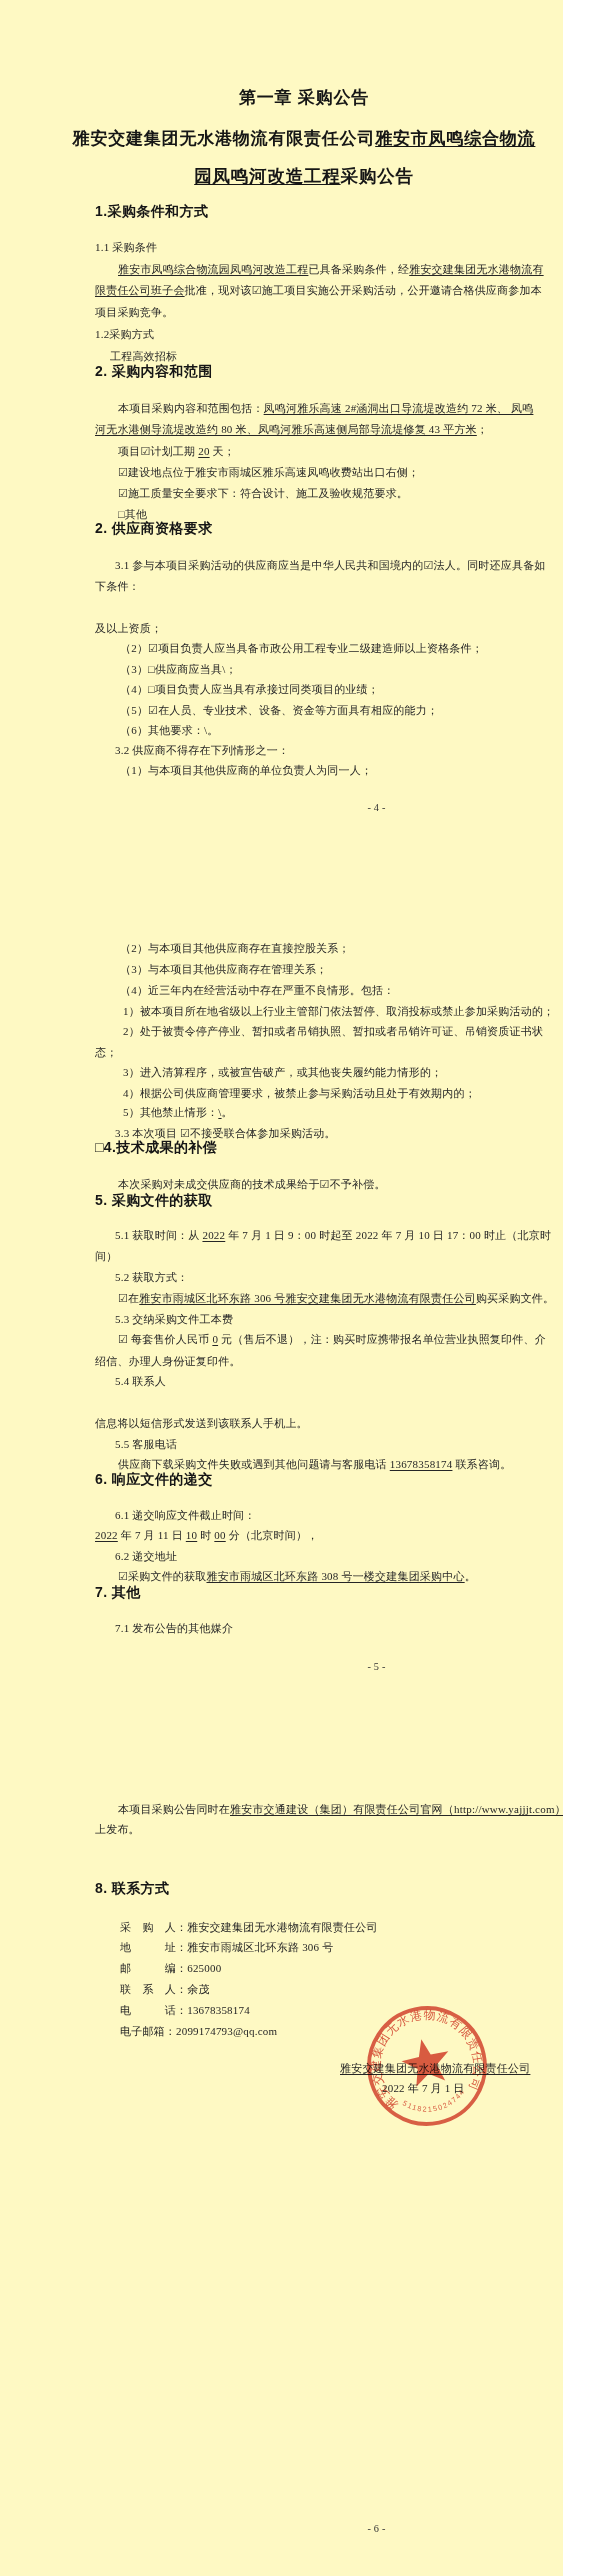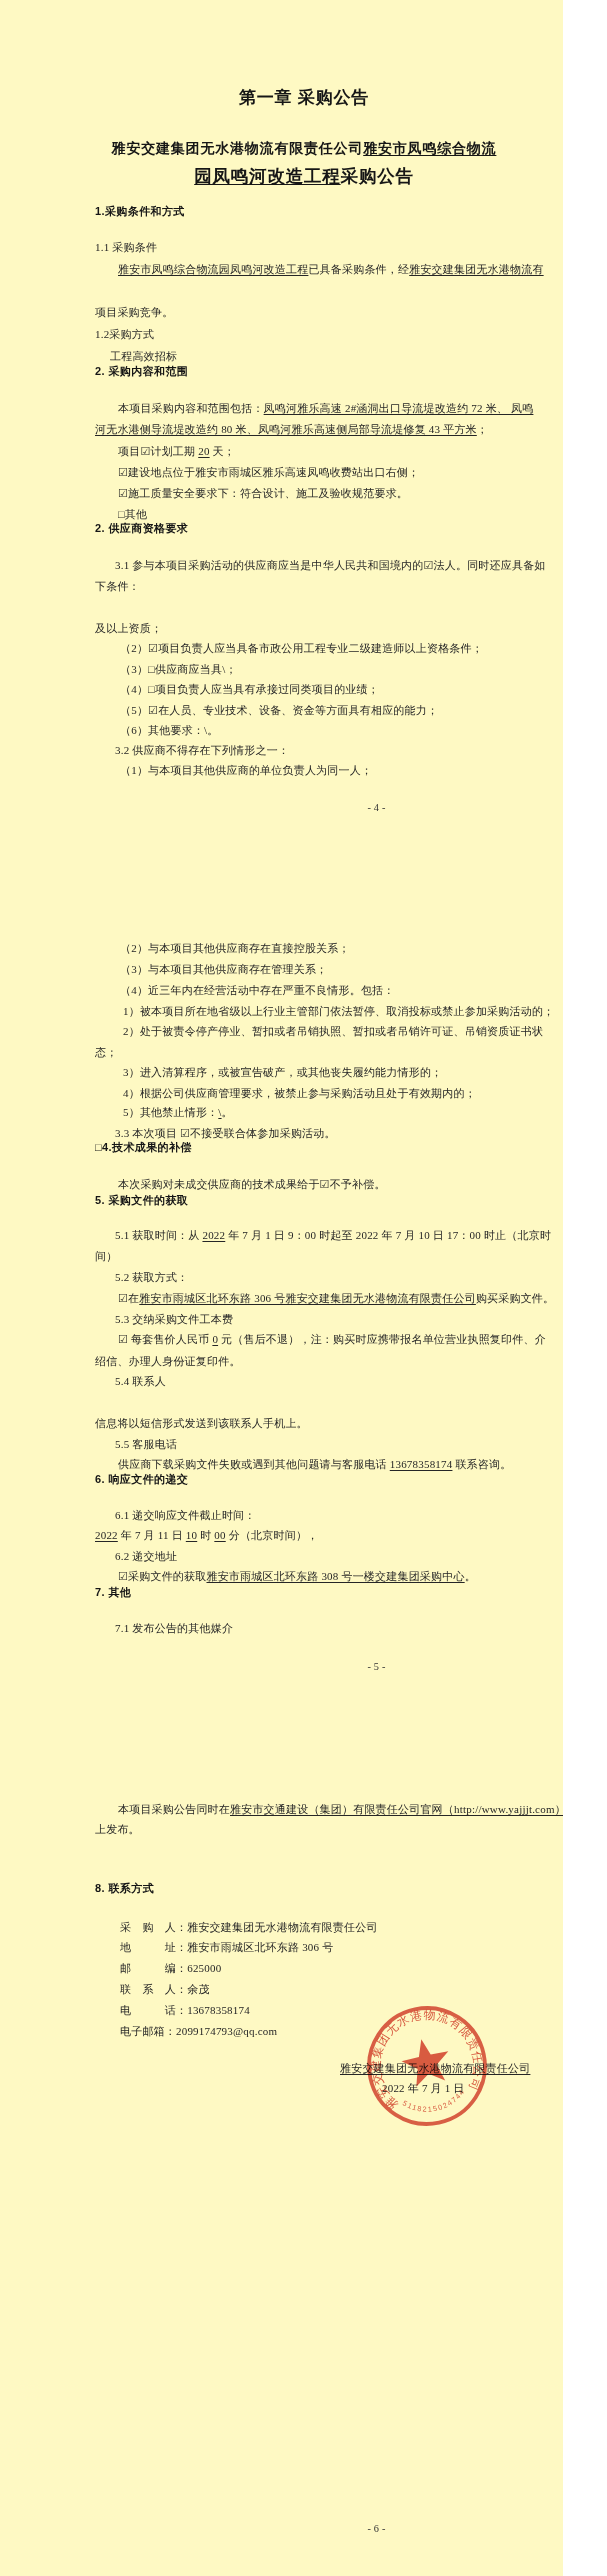--- a/index.html
+++ b/index.html
@@ -1,43 +1,44 @@
 <!DOCTYPE html>
 <html style="font-size:12px"><head>
 <meta charset="utf-8">
 <style>
   html,body{margin:0;padding:0;background:#ffffff;}
   #doc{position:relative;width:563px;height:2576px;background:#fef9c3;overflow:hidden;
        font-family:"Liberation Serif","DejaVu Serif",serif;}
   .ln{position:absolute;white-space:pre;font-size:11px;line-height:15px;color:#262626;
       font-family:"Liberation Serif","DejaVu Serif",serif;letter-spacing:0.2px;}
   .hd{font-family:"Liberation Sans","DejaVu Sans",sans-serif;font-weight:700;
-      font-size:11px;color:#161616;letter-spacing:0.4px;}
+      font-size:14px;color:#161616;letter-spacing:0.4px;}
   .tc{left:0;width:608px;text-align:center;font-family:"Liberation Sans","DejaVu Sans",sans-serif;
       font-weight:700;font-size:17px;color:#161616;letter-spacing:0.8px;}
   .x125{left:95px}.x145{left:110px}.x152{left:115px}.x155{left:118px}
   .x158{left:120px}.x162{left:123px}.x448{left:340px}.x503{left:382px}
   .ft{left:346px;width:61px;text-align:center;font-size:10.3px;color:#333;}
   .u, .u span{text-decoration:underline;text-underline-offset:2.3px;text-decoration-thickness:0.8px;}
   span.u{text-decoration:underline;text-underline-offset:2.3px;text-decoration-thickness:0.8px;}
   .stamp{position:absolute;left:363px;top:2002px;width:128px;height:128px;
          mix-blend-mode:multiply;opacity:.9;}
 </style>
 </head>
 <body>
 
 <div id="doc">
 
   <div class="ln tc" style="top:90px">第一章 采购公告</div>
-  <div class="ln tc" style="top:141px;font-size:14px"><span>雅安交建集团无水港物流有限责任公司</span><span class="u">雅安市凤鸣综合物流</span></div>
+  <div class="ln tc" style="top:131px;font-size:17px"><span>雅安交建集团无水港物流有限责任公司</span><span class="u">雅安市凤鸣综合物流</span></div>
   <div class="ln tc" style="top:169px;font-size:17.5px"><span class="u">园凤鸣河改造工程</span><span>采购公告</span></div>
 
   <div class="ln hd x125" style="top:204px">1.采购条件和方式</div>
   <div class="ln x125" style="top:240px">1.1 采购条件</div>
   <div class="ln x155" style="top:262px"><span class="u">雅安市凤鸣综合物流园凤鸣河改造工程</span><span>已具备采购条件，经</span><span class="u">雅安交建集团无水港物流有</span></div>
+  <div class="ln x125" style="top:283px"><span class="u">限责任公司班子会</span><span>批准，现对该☑施工项目实施公开采购活动，公开邀请合格供应商参加本</span></div>
   <div class="ln x125" style="top:305px">项目采购竞争。</div>
   <div class="ln x125" style="top:327px">1.2采购方式</div>
   <div class="ln x145" style="top:349px">工程高效招标</div>
 
   <div class="ln hd x125" style="top:364px">2. 采购内容和范围</div>
   <div class="ln x155" style="top:401px"><span>本项目采购内容和范围包括：</span><span class="u">凤鸣河雅乐高速 2#涵洞出口导流堤改造约 72 米、 凤鸣</span></div>
   <div class="ln x125" style="top:422px"><span class="u">河无水港侧导流堤改造约 80 米、凤鸣河雅乐高速侧局部导流堤修复 43 平方米</span><span>；</span></div>
   <div class="ln x155" style="top:444px"><span>项目☑计划工期 </span><span class="u">20</span><span> 天；</span></div>
   <div class="ln x155" style="top:465px">☑建设地点位于雅安市雨城区雅乐高速凤鸣收费站出口右侧；</div>
   <div class="ln x155" style="top:486px">☑施工质量安全要求下：符合设计、施工及验收规范要求。</div>

